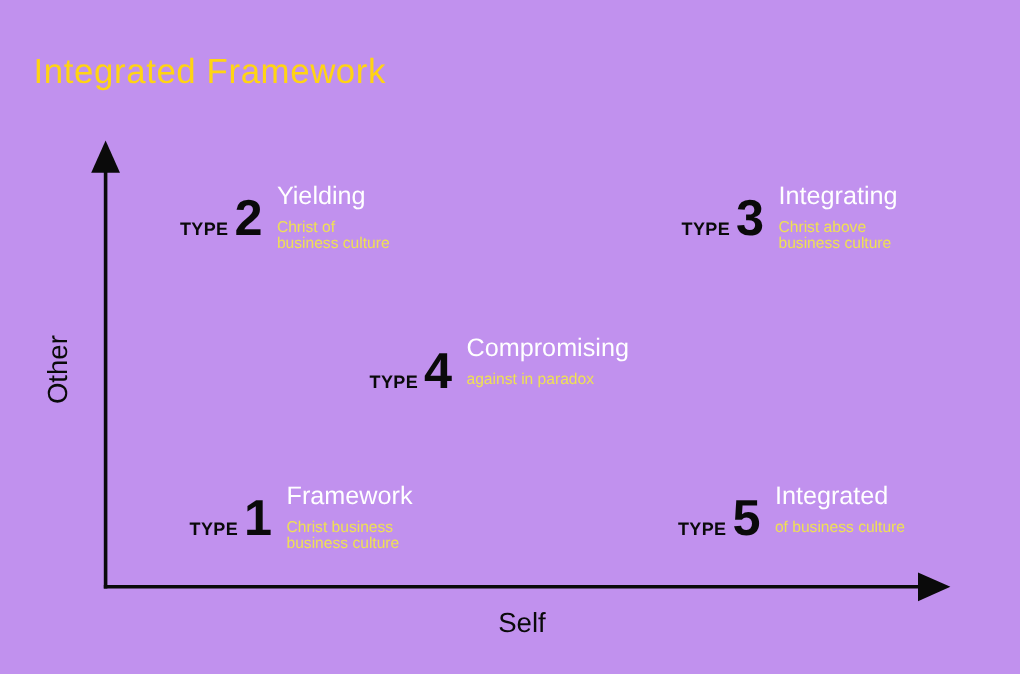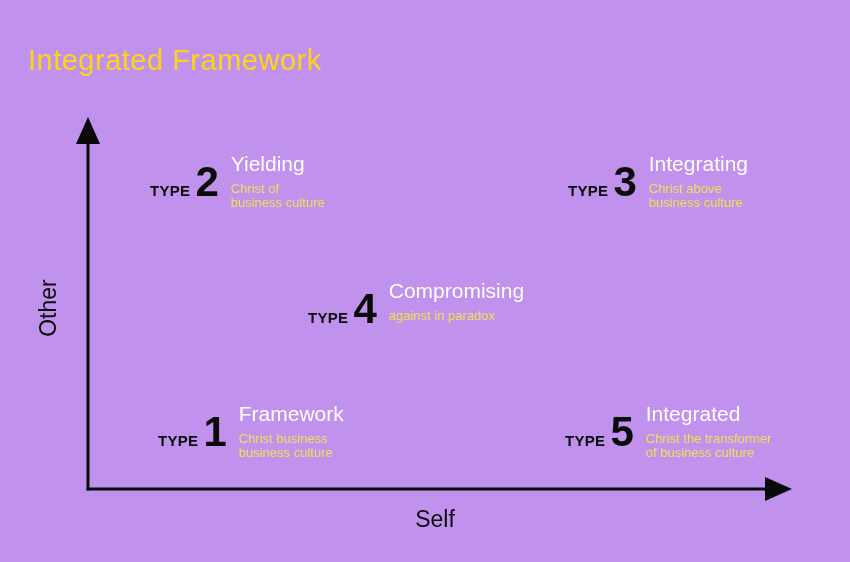--- a/index.html
+++ b/index.html
@@ -146,17 +146,16 @@
 </div>
 
 <div class="type-group g-dominating">
   <div class="label-part">
     <span class="type-word">TYPE</span>
     <span class="type-num">5</span>
   </div>
   <div class="text-part">
     <div class="type-name">Integrated</div>
     <div class="type-caption">
-      <div>Christ the transformer</div>
       <div>of business culture</div>
     </div>
   </div>
 </div>
 
 </body></html>

